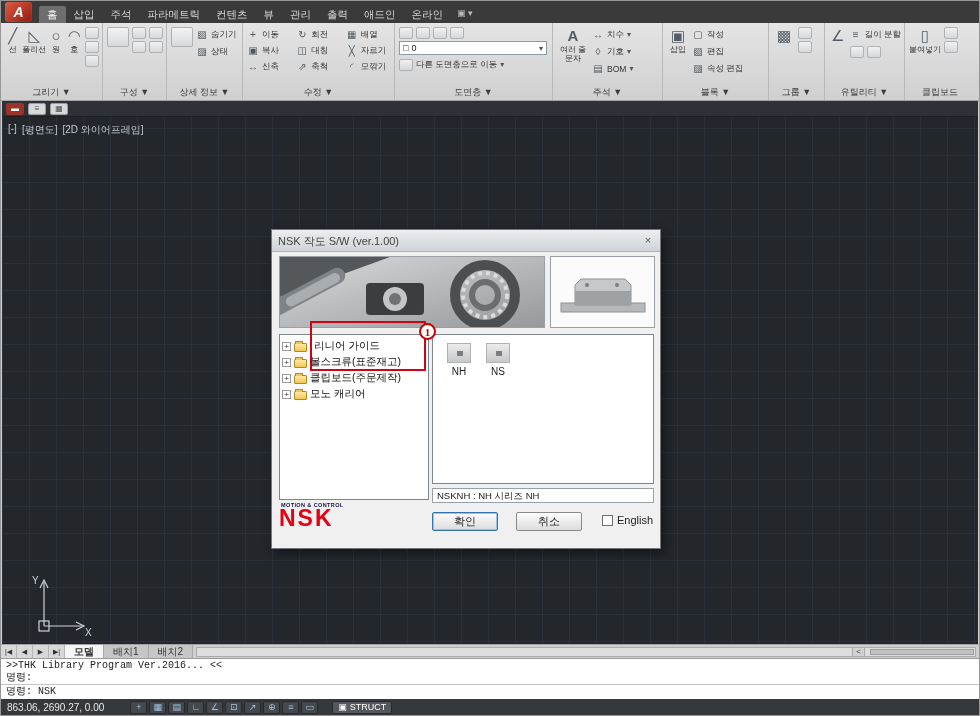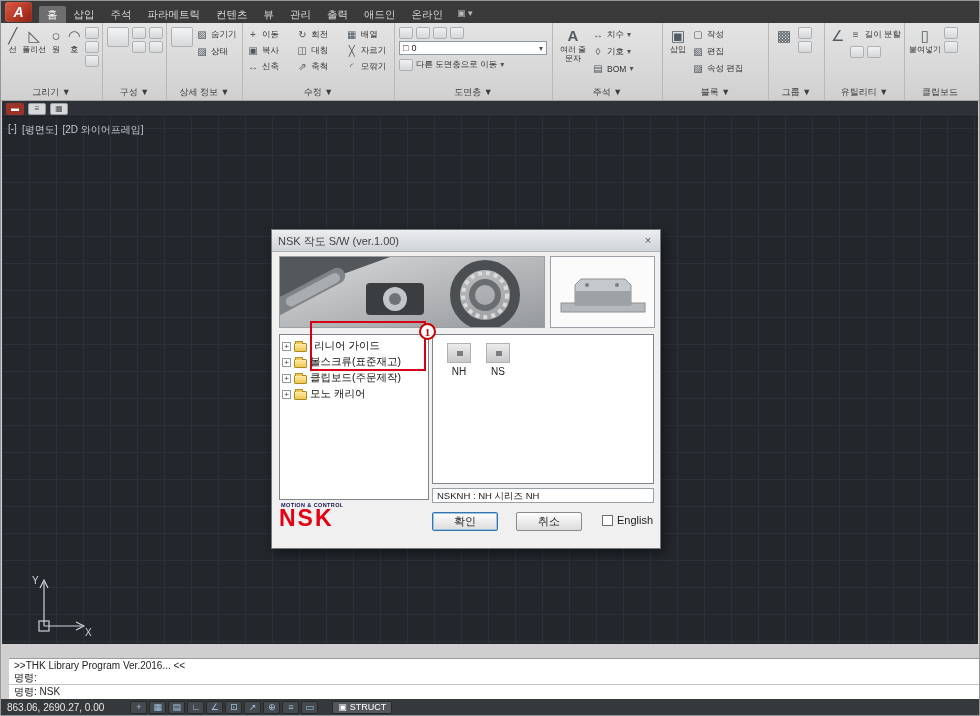--- a/index.html
+++ b/index.html
@@ -95,22 +95,22 @@
  display:flex;align-items:center;font-size:10px}
 .nav{width:16px;height:13px;font-size:7px;display:flex;align-items:center;justify-content:center;color:#333;
  border-right:1px solid #b5b5b5;background:#d8d8d8}
 .ltab{padding:0 9px;height:13px;line-height:13px;color:#333;border-right:1px solid #a8a8a8;background:#c6c6c6}
 .ltab.on{background:#f5f5f5;font-weight:bold}
 .track{flex:1;height:10px;margin:0 3px;background:#dedede;border:1px solid #ababab;position:relative}
 .sbtn{position:absolute;right:110px;top:0;width:13px;height:8px;text-align:center;font-size:8px;line-height:8px;color:#444;background:#d2d2d2;border-left:1px solid #ababab;border-right:1px solid #ababab}
 .sthumb{position:absolute;right:1px;top:1px;width:104px;height:6px;background:#c2c2c2;border:1px solid #9e9e9e}
 
 
-.cmd{position:absolute;left:8px;right:0;bottom:16px;height:41px;background:#fff;border-top:1px solid #9b9b9b;
- font-family:Liberation Sans, sans-serif;font-size:10px;color:#222}
+.cmd{position:absolute;left:0;right:0;bottom:16px;height:41px;background:#fff;border-top:1px solid #9b9b9b;
+ font-family:Liberation Mono, monospace;font-size:10px;color:#222}
 .cmdh{height:26px;padding:1px 5px;border-bottom:1px solid #c3c3c3;line-height:12px}
 .cmda{height:14px;padding:0 5px;line-height:13px}
 
 
 .sbar{position:absolute;left:0;right:0;bottom:0;height:16px;background:#36393c;display:flex;align-items:center;
  color:#e8e8e8;padding:0 6px;gap:2px}
 .coords{font-size:10px;margin-right:24px}
 .tg{width:17px;height:13px;background:#45494d;border:1px solid #26282b;color:#9fc4e4;font-size:9px;
  display:flex;align-items:center;justify-content:center;border-radius:2px}
 .struct{margin-left:12px;display:flex;gap:3px;align-items:center;background:#54585c;border:1px solid #26282b;
@@ -462,20 +462,33 @@
     <div class="nsk">NSK</div>
 
     <div class="btn ok">확인</div>
     <div class="btn cancel">취소</div>
     <div class="chk">
       <span class="box"></span>
       <span>English</span>
     </div>
   </div>
 
+  <div class="lbar">
+    <span class="nav">|◀</span>
+    <span class="nav">◀</span>
+    <span class="nav">▶</span>
+    <span class="nav">▶|</span>
+    <span class="ltab on">모델</span>
+    <span class="ltab">배치1</span>
+    <span class="ltab">배치2</span>
+    <span class="track">
+      <span class="sbtn">&lt;</span>
+      <span class="sthumb"></span>
+    </span>
+  </div>
 
   <div class="cmd">
     <div class="cmdh">
       <div>&gt;&gt;THK Library Program Ver.2016... &lt;&lt;</div>
       <div>명령:</div>
     </div>
     <div class="cmda">명령: NSK</div>
   </div>
 
   <div class="sbar">

